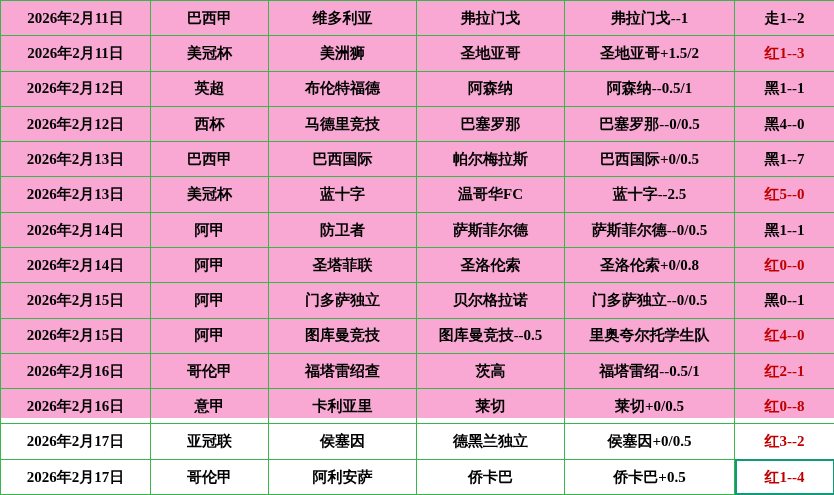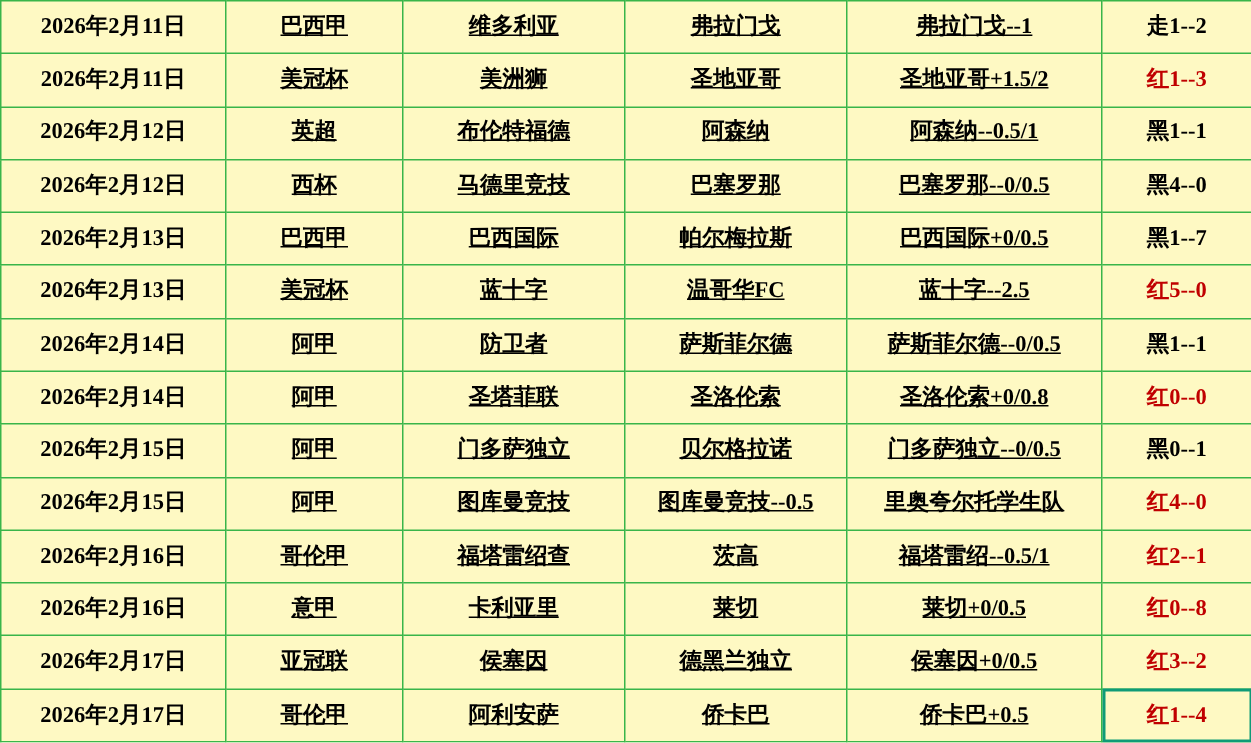--- a/index.html
+++ b/index.html
@@ -8,24 +8,24 @@
     background: #ffffff;
   }
   body {
     width: 834px;
     height: 495px;
     font-family: "Liberation Serif", "DejaVu Serif", serif;
     overflow: hidden;
   }
   .sheet {
     width: 834px;
-    height: 495px;
+    height: 418px;
     box-sizing: border-box;
     position: relative;
-    background: #fef9c3;
+    background: #f9a8d4;
   }
   table.match-table {
     border-collapse: collapse;
     table-layout: fixed;
     width: 834px;
     height: 495px;
   }
   table.match-table col.c-date   { width: 150px; }
   table.match-table col.c-league { width: 118px; }
   table.match-table col.c-home   { width: 148px; }
@@ -45,21 +45,20 @@
     overflow: hidden;
     line-height: 1.1;
   }
   td.date {
     font-family: "Liberation Serif", "DejaVu Serif", serif;
     font-size: 14.5px;
     letter-spacing: 0px;
   }
   td.league, td.home, td.away, td.hand {
     font-size: 15px;
-    text-decoration: underline;
   }
   td.result {
     font-size: 15px;
     color: #000000;
     font-family: Liberation Serif, serif;
   }
   td.result.red   { color: #c00000; }
   td.result.black { color: #000000; }
   td.result.boxed {
     outline: 2px solid #0f9b77;

